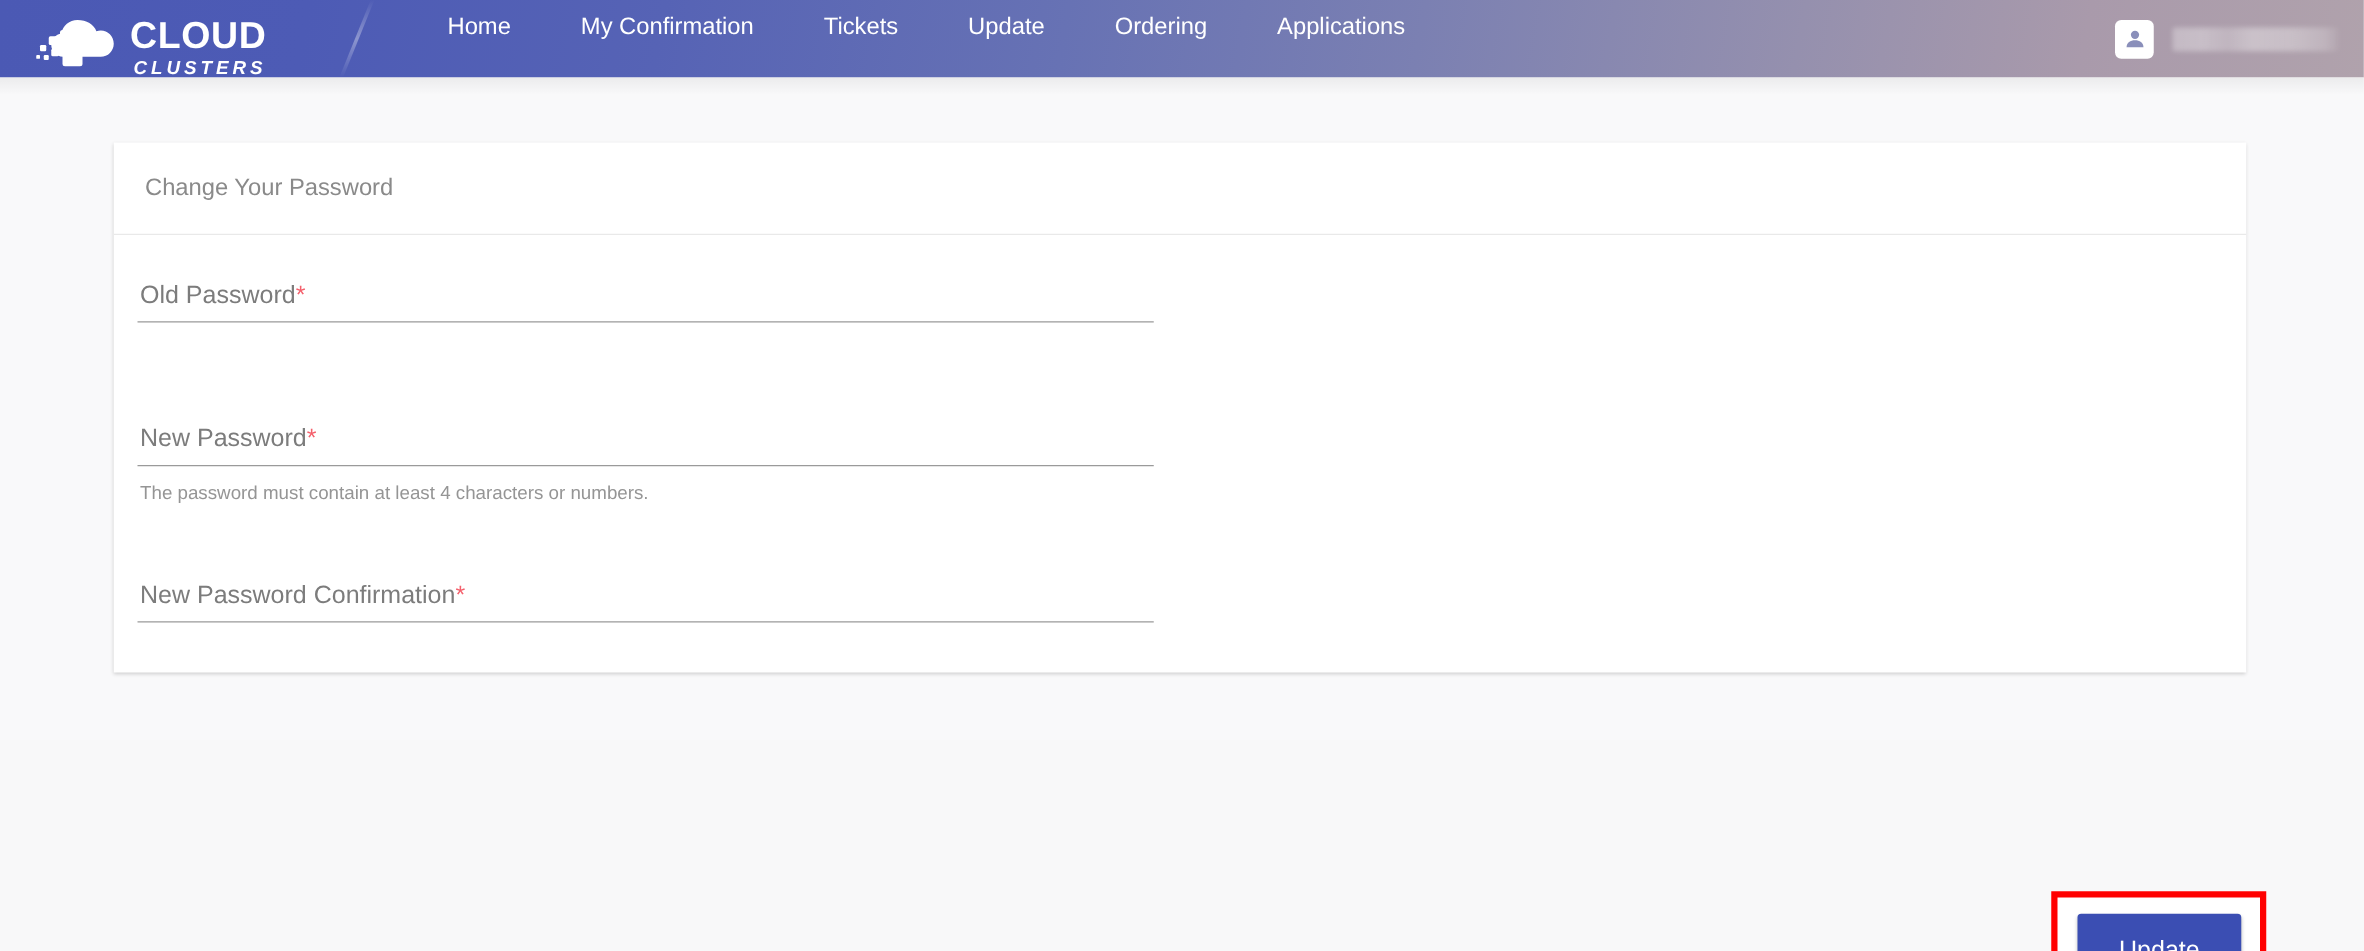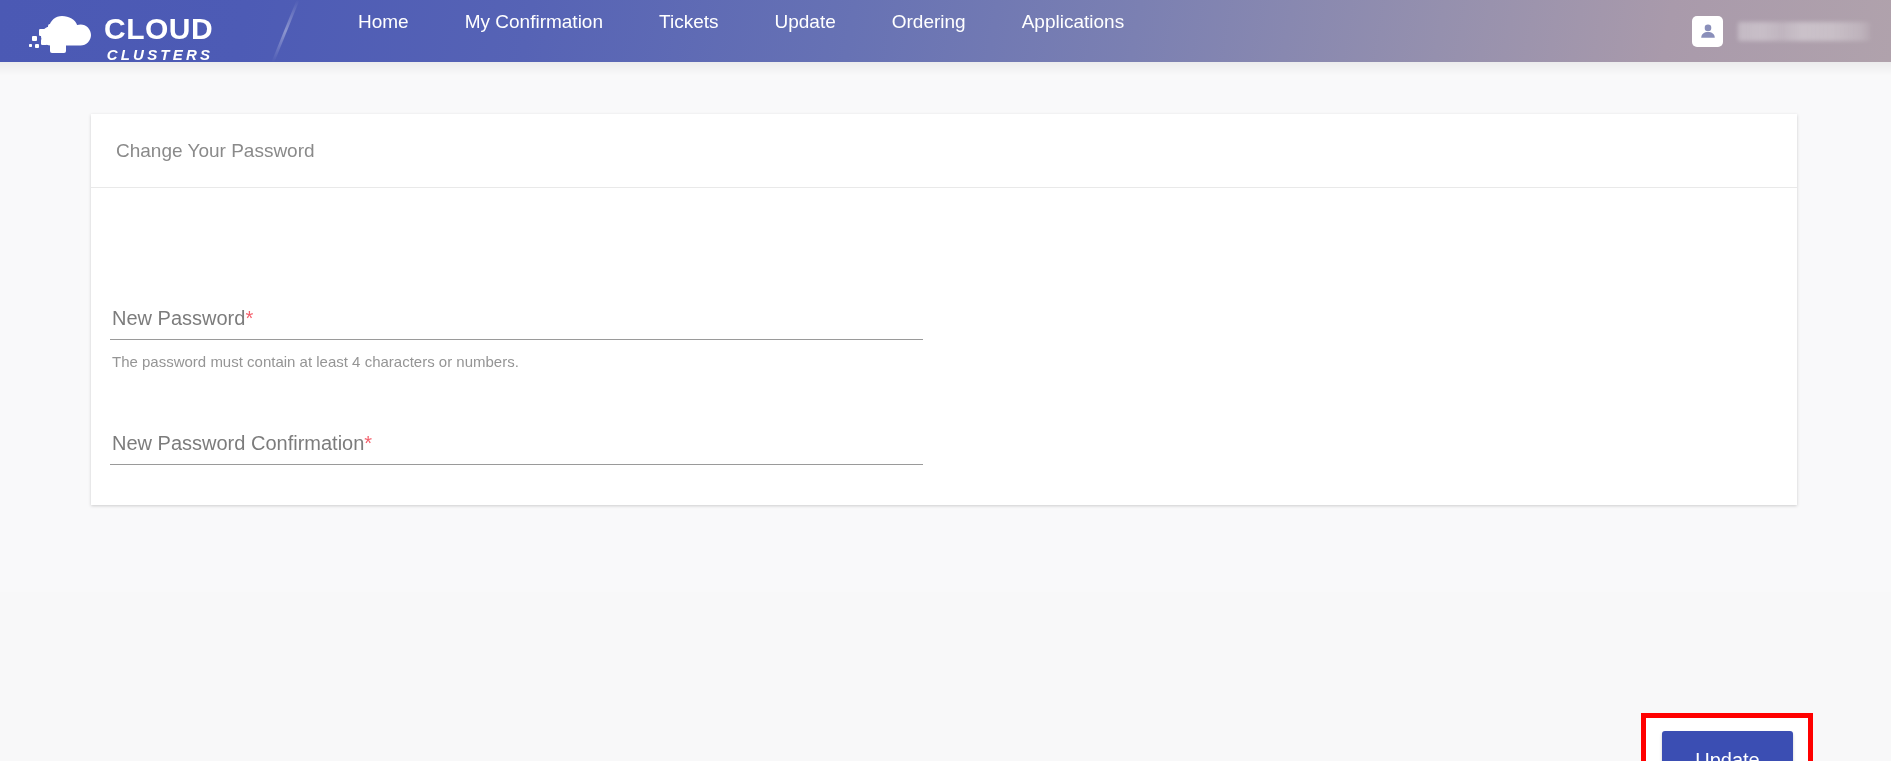--- a/index.html
+++ b/index.html
@@ -285,20 +285,26 @@
   <div class="page-topshade"></div>
 
   <div class="card">
 
     <div class="card-header">
       <span class="card-title">Change Your Password</span>
     </div>
 
     <div class="card-body">
 
+      <div class="field">
+        <label class="field-label">
+          <span>Old Password</span><span class="req">*</span>
+        </label>
+        <input class="field-input" type="password" placeholder="" style="">
+      </div>
 
       <div class="spacer-lg"></div>
 
       <div class="field">
         <label class="field-label">
           <span>New Password</span><span class="req">*</span>
         </label>
         <input class="field-input" type="password" placeholder="" style="">
         <div class="field-hint">The password must contain at least 4 characters or numbers.</div>
       </div>

